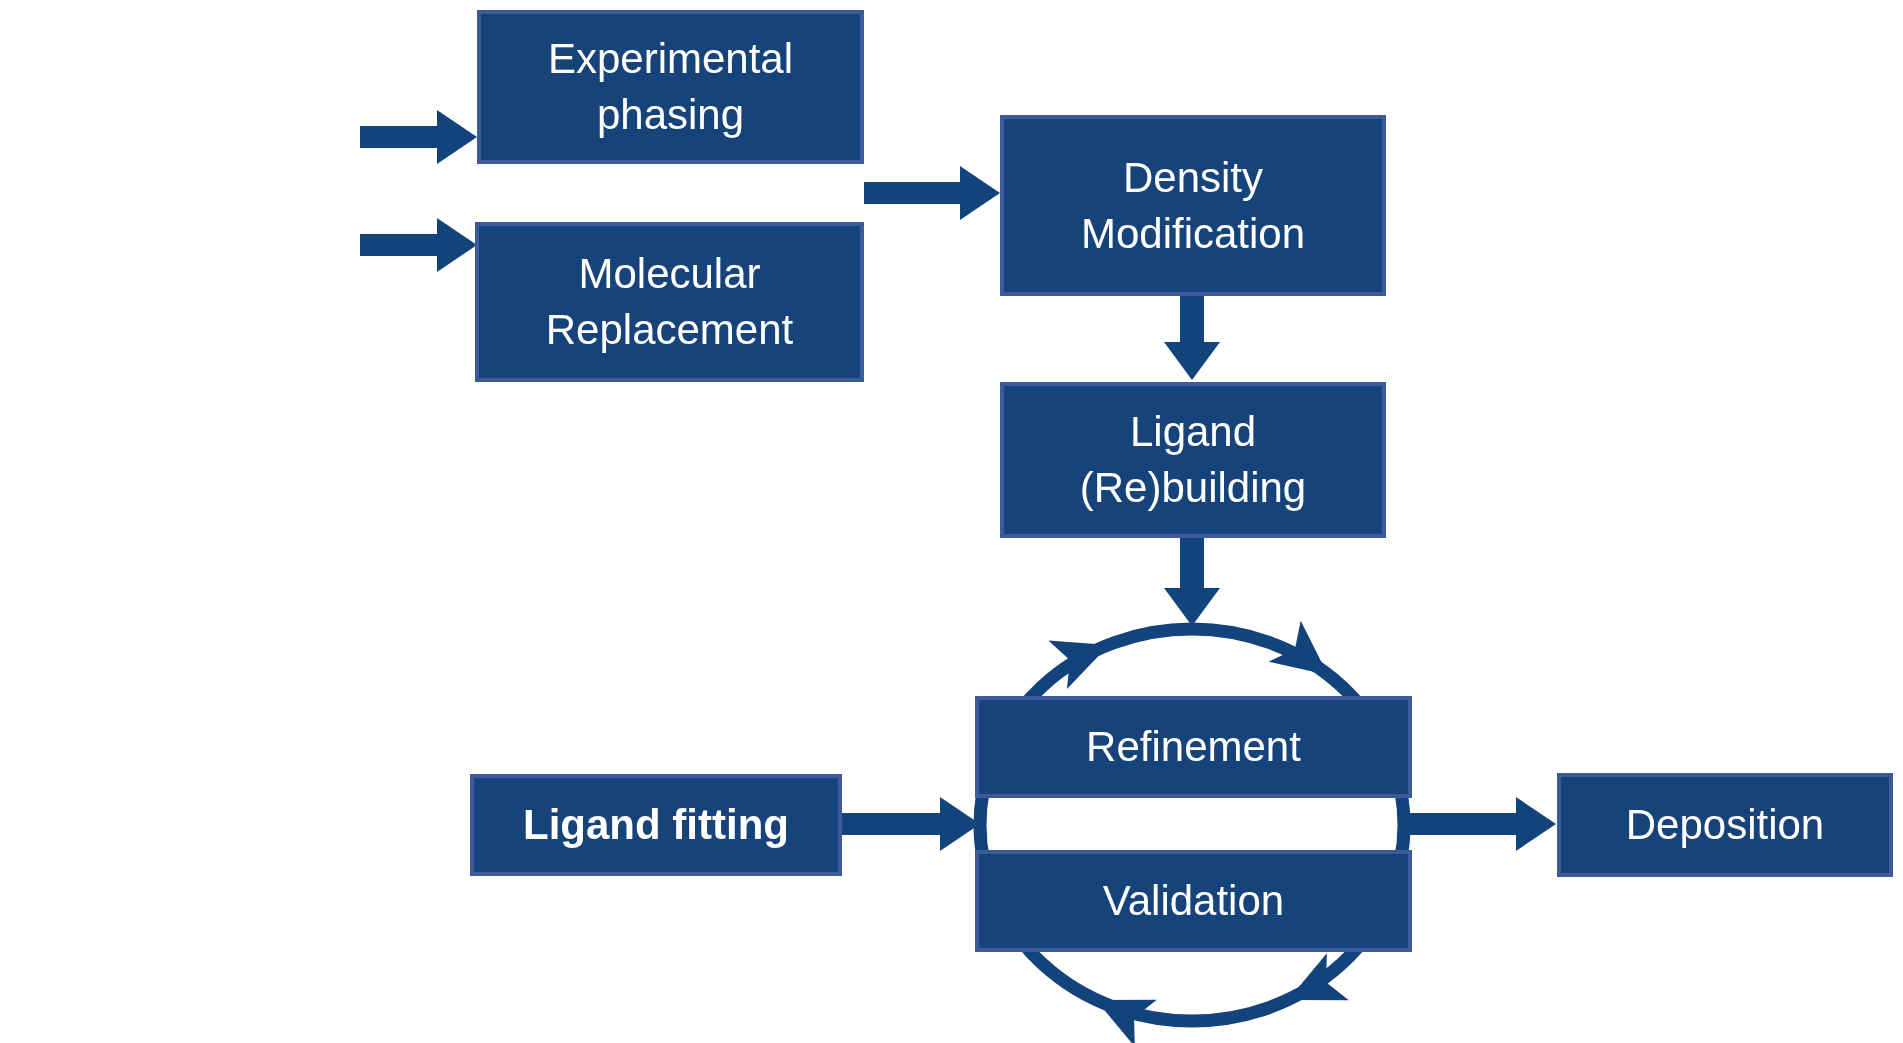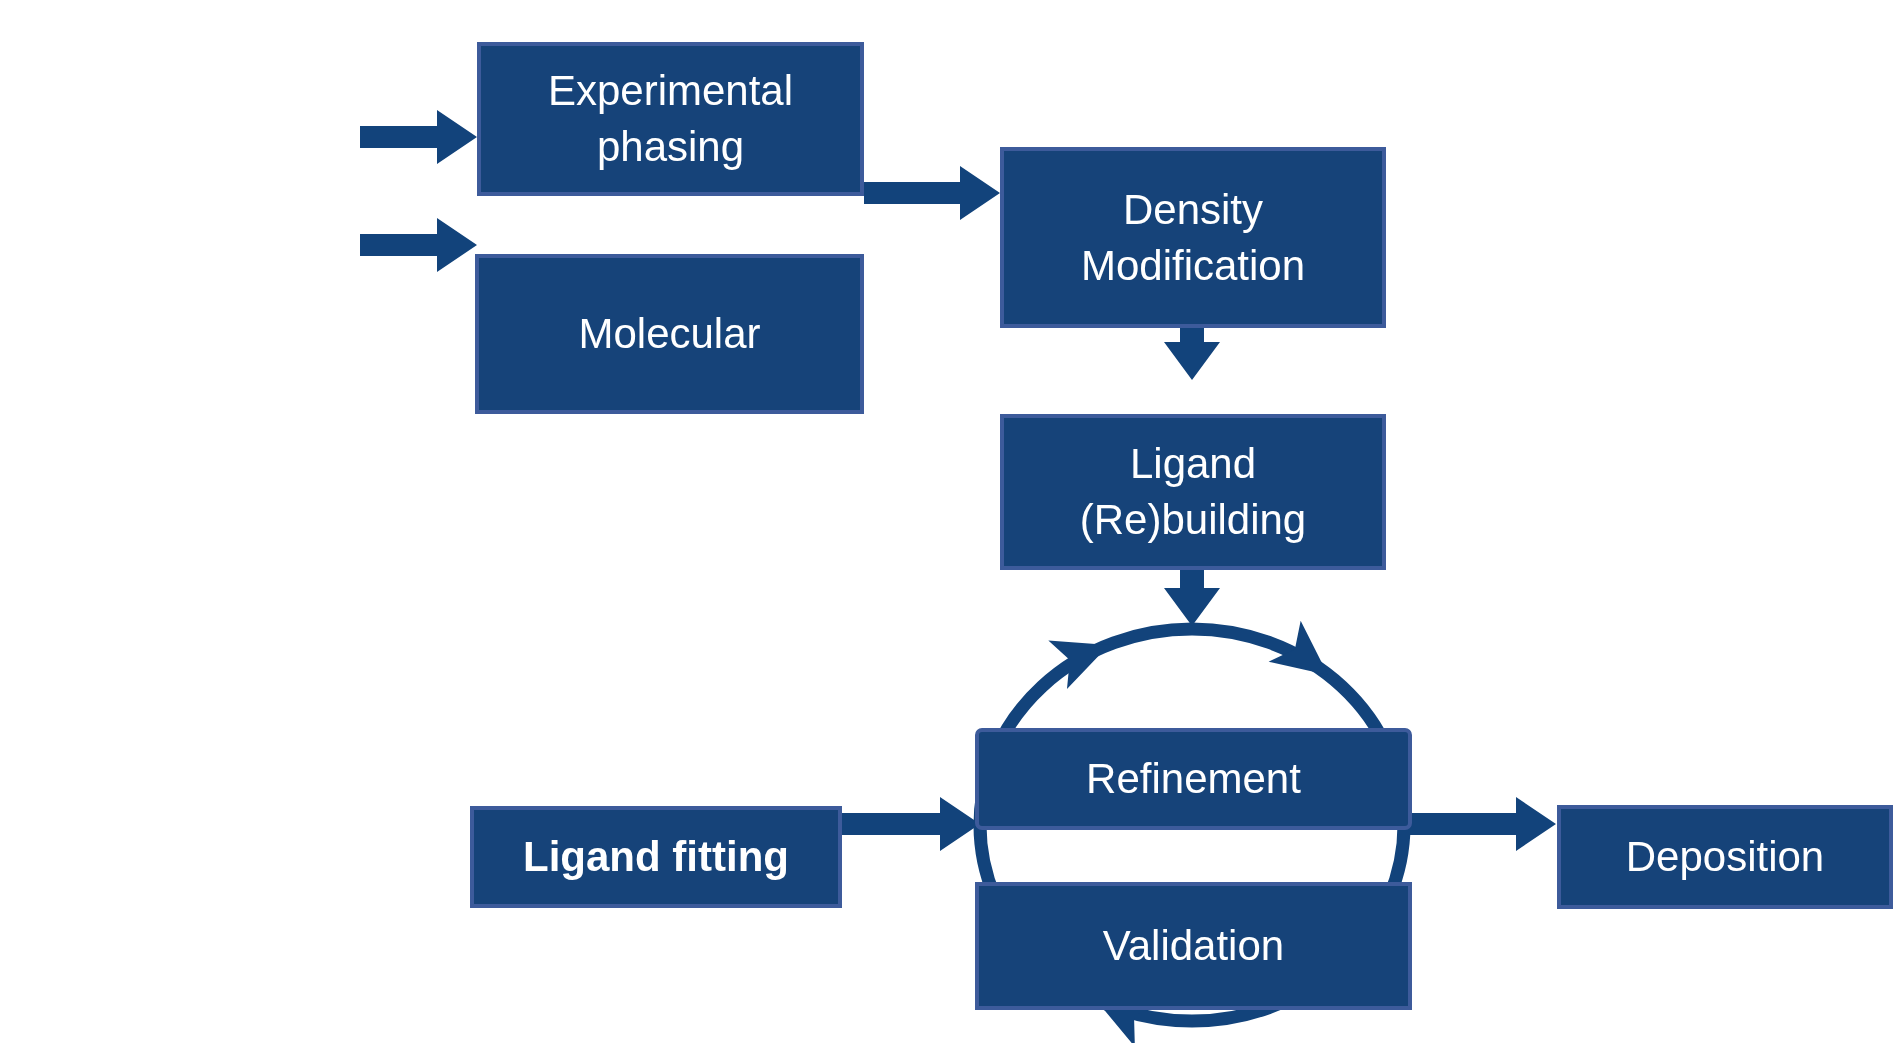--- a/index.html
+++ b/index.html
@@ -24,21 +24,20 @@
     position:absolute;z-index:2;
     box-sizing:border-box;
     background:var(--box-fill);
     border:4px solid var(--box-border);
     color:var(--label);
     display:flex;flex-direction:column;
     align-items:center;justify-content:center;
     text-align:center;
     font-size:42px;line-height:56px;
     white-space:nowrap;
-    margin-top:32px;
   }
   .node span{display:block;}
 </style>
 </head>
 <body>
 
 <div class="canvas">
 
   <svg class="arrows" width="1903" height="1043" viewBox="0 0 1903 1043">
 
@@ -59,37 +58,38 @@
   </svg>
 
 
   <div class="node" style="left:477px;top:10px;width:387px;height:154px;">
     <span>Experimental</span>
     <span>phasing</span>
   </div>
 
   <div class="node" style="left:475px;top:222px;width:389px;height:160px;">
     <span>Molecular</span>
+    <span>Replacement</span>
   </div>
 
   <div class="node" style="left:1000px;top:115px;width:386px;height:181px;">
     <span>Density</span>
     <span>Modification</span>
   </div>
 
   <div class="node" style="left:1000px;top:382px;width:386px;height:156px;">
     <span>Ligand</span>
     <span>(Re)building</span>
   </div>
 
-  <div class="node" style="left:975px;top:696px;width:437px;height:102px;border-radius:7px;">
+  <div class="node" style="left:975px;top:696px;width:437px;height:102px;">
     <span>Refinement</span>
   </div>
 
-  <div class="node" style="left:975px;top:850px;width:437px;height:128px;">
+  <div class="node" style="left:975px;top:850px;width:437px;height:102px;">
     <span>Validation</span>
   </div>
 
   <div class="node" style="left:470px;top:774px;width:372px;height:102px;font-weight:bold;">
     <span>Ligand fitting</span>
   </div>
 
   <div class="node" style="left:1557px;top:773px;width:336px;height:104px;">
     <span>Deposition</span>
   </div>

